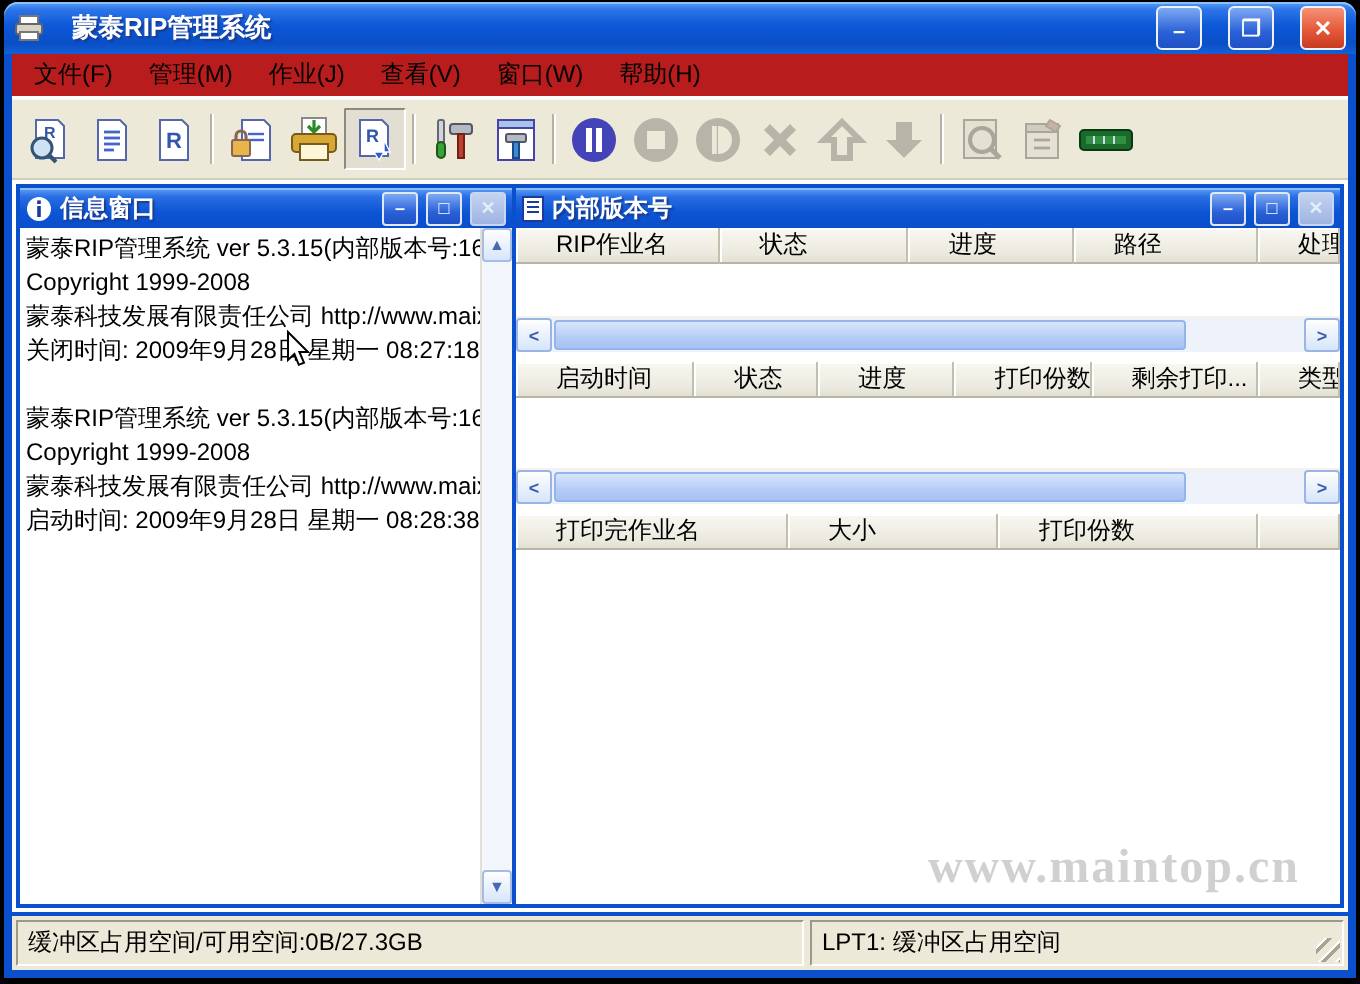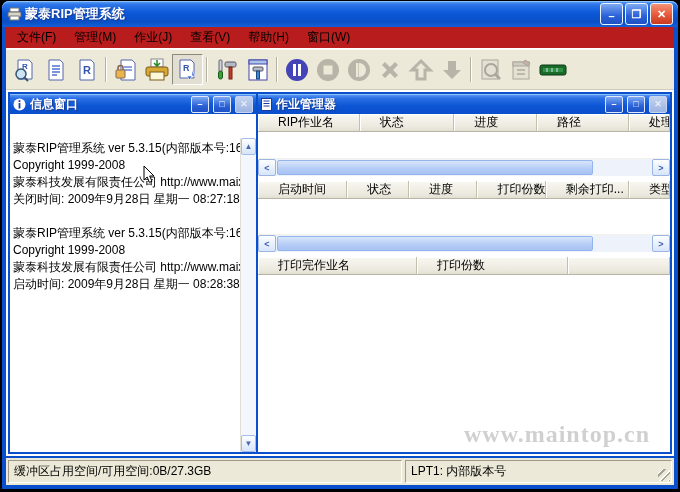--- a/index.html
+++ b/index.html
@@ -2,21 +2,21 @@
 <html><head>
 <meta charset="utf-8">
 <style>
   html,body{margin:0;padding:0;}
   body{width:680px;height:492px;background:#000;position:relative;overflow:hidden;
        font-family:"Liberation Sans",sans-serif;font-size:12px;color:#000;}
   .app{position:absolute;left:2px;top:1px;right:2px;bottom:3px;background:#0a50cc;
        border-radius:7px 7px 0 0;padding:0 4px 4px 4px;display:flex;flex-direction:column;}
   
   .titlebar{height:26px;margin:0 -4px;border-radius:7px 7px 0 0;display:flex;align-items:center;
-     padding:0 5px;gap:2px;
+     padding:0 5px;gap:13px;
      background:linear-gradient(180deg,#5ea1f7 0%,#2d75e8 14%,#0c58d8 45%,#0a4fc6 80%,#1560d8 100%);
      box-shadow:inset 0 1px 0 #8cc0fb;}
   .app-title{color:#fff;font-weight:bold;font-size:13px;flex:1;text-shadow:1px 1px 1px #1a3a8c;
      white-space:nowrap;overflow:hidden;}
   .winbtn{width:21px;height:20px;border-radius:3px;border:1px solid #eef4ff;display:flex;
      align-items:center;justify-content:center;color:#fff;font-size:11px;font-weight:bold;}
   .winbtn.blue{background:linear-gradient(180deg,#7da9f2,#2a61d8 60%,#1e51c4);}
   .winbtn.red{background:linear-gradient(180deg,#f49276,#e5593a 55%,#c93a1f);}
   .glyph-min{align-self:flex-end;margin-bottom:2px;}
   
@@ -27,21 +27,21 @@
   .toolbar{height:35px;background:#ece9d8;display:flex;align-items:center;padding:2px 3px;
      border-top:1px solid #fbfaf6;border-bottom:1px solid #cfccc0;}
   .tb-btn{width:29px;height:29px;display:flex;align-items:center;justify-content:center;
      border:1px solid transparent;border-radius:1px;}
   .tb-btn.pressed{border-color:#8c8a7c #fff #fff #8c8a7c;background:#e2dfd2;}
   .tb-sep{width:0;height:25px;border-left:1px solid #b5b2a4;border-right:1px solid #fff;margin:0 3px;}
   .disabled-ico{opacity:1;}
   
   .mdi{flex:1;min-height:0;background:#fff;position:relative;margin-bottom:2px;}
   .child{position:absolute;border:2px solid #0a50cc;background:#fff;display:flex;flex-direction:column;}
-  .child.info{left:2px;top:2px;width:246px;bottom:2px;gap:24px;}
+  .child.info{left:2px;top:2px;width:246px;bottom:2px;}
   .child.jobs{left:250px;top:2px;right:2px;bottom:2px;}
   .child-titlebar{height:20px;display:flex;align-items:center;gap:4px;padding:0 3px;
      background:linear-gradient(180deg,#60a0f6 0%,#2a6ee4 22%,#0c55d4 60%,#0a4ecb 100%);
      box-shadow:inset 0 1px 0 #8cc0fb;}
   .child-title{color:#fff;font-weight:bold;font-size:12px;flex:1;text-shadow:1px 1px 1px #1a3a8c;
      white-space:nowrap;overflow:hidden;}
   .cwbtn{width:16px;height:15px;border-radius:2px;border:1px solid #dfe9fb;display:flex;
      align-items:center;justify-content:center;color:#fff;font-size:9px;font-weight:bold;}
   .cwbtn.blue{background:linear-gradient(180deg,#7da9f2,#2a61d8 60%,#1e51c4);}
   .cwbtn.dis{background:linear-gradient(180deg,#c3d2ee,#9db4e2);border-color:#c8d6f2;color:#e4ecfa;}
@@ -105,22 +105,22 @@
     <div class="winbtn red">
         <span>✕</span>
       </div>
   </div>
 
   <div class="menubar">
     <span class="menu-item">文件(F)</span>
     <span class="menu-item">管理(M)</span>
     <span class="menu-item">作业(J)</span>
     <span class="menu-item">查看(V)</span>
+    <span class="menu-item">窗口(W)</span>
     <span class="menu-item">帮助(H)</span>
-    <span class="menu-item">窗口(W)</span>
   </div>
 
   <div class="toolbar">
     <div class="tb-btn">
       <svg class="ico" width="24" height="24" viewBox="0 0 24 24">
         <path d="M5 2h11l3 3v16H5z" fill="#fff" stroke="#56a"></path>
         <text x="9" y="11" font-size="8" font-weight="bold" fill="#35a">R</text>
         <circle cx="8" cy="16" r="5" fill="#cfe2f4" stroke="#357" stroke-width="1.5"></circle>
         <line x1="11" y1="19" x2="15" y2="23" stroke="#357" stroke-width="2"></line>
       </svg>
@@ -286,21 +286,21 @@
     </div>
 
     <div class="child jobs">
       <div class="child-titlebar">
         <svg class="ico" width="11" height="13" viewBox="0 0 11 13">
           <rect x="0.5" y="0.5" width="10" height="12" fill="#fff" stroke="#1a3a9c"></rect>
           <line x1="2.5" y1="3" x2="8.5" y2="3" stroke="#1a3a9c"></line>
           <line x1="2.5" y1="5.5" x2="8.5" y2="5.5" stroke="#1a3a9c"></line>
           <line x1="2.5" y1="8" x2="8.5" y2="8" stroke="#1a3a9c"></line>
         </svg>
-        <div class="child-title">作业管理器</div>
+        <div class="child-title">内部版本号</div>
         <div class="cwbtn blue">
             <span>–</span>
           </div>
         <div class="cwbtn blue">
             <span>□</span>
           </div>
         <div class="cwbtn dis">
             <span>✕</span>
           </div>
       </div>
@@ -336,38 +336,39 @@
           <div class="sb-btn">&lt;</div>
           <div class="sb-track">
               <div class="sb-thumb"></div>
             </div>
           <div class="sb-btn">&gt;</div>
         </div>
         <div class="gap"></div>
 
         <div class="lv-header">
           <div class="hcell" style="width:118px">打印完作业名</div>
+          <div class="hcell" style="width:80px">大小</div>
           <div class="hcell" style="width:110px">打印份数</div>
           <div class="hcell" style="flex:1"></div>
         </div>
         <div class="finished-area">
           <div class="watermark">www.maintop.cn</div>
         </div>
 
       </div>
     </div>
 
   </div>
 
   <div class="statusbar">
     <div class="panel left">
       <span>缓冲区占用空间/可用空间:0B/27.3GB</span>
     </div>
     <div class="panel right">
-      <span>LPT1: 内部版本号</span>
+      <span>LPT1: 缓冲区占用空间</span>
       <div class="grip"></div>
     </div>
   </div>
 
 </div>
 
 <svg class="cursor" width="13" height="19" viewBox="0 0 13 19">
   <path d="M1 1v14l3.2-3 2.2 5.4 2.6-1.1-2.3-5.3H11z" fill="#fff" stroke="#000" stroke-width="1"></path>
 </svg>
 

